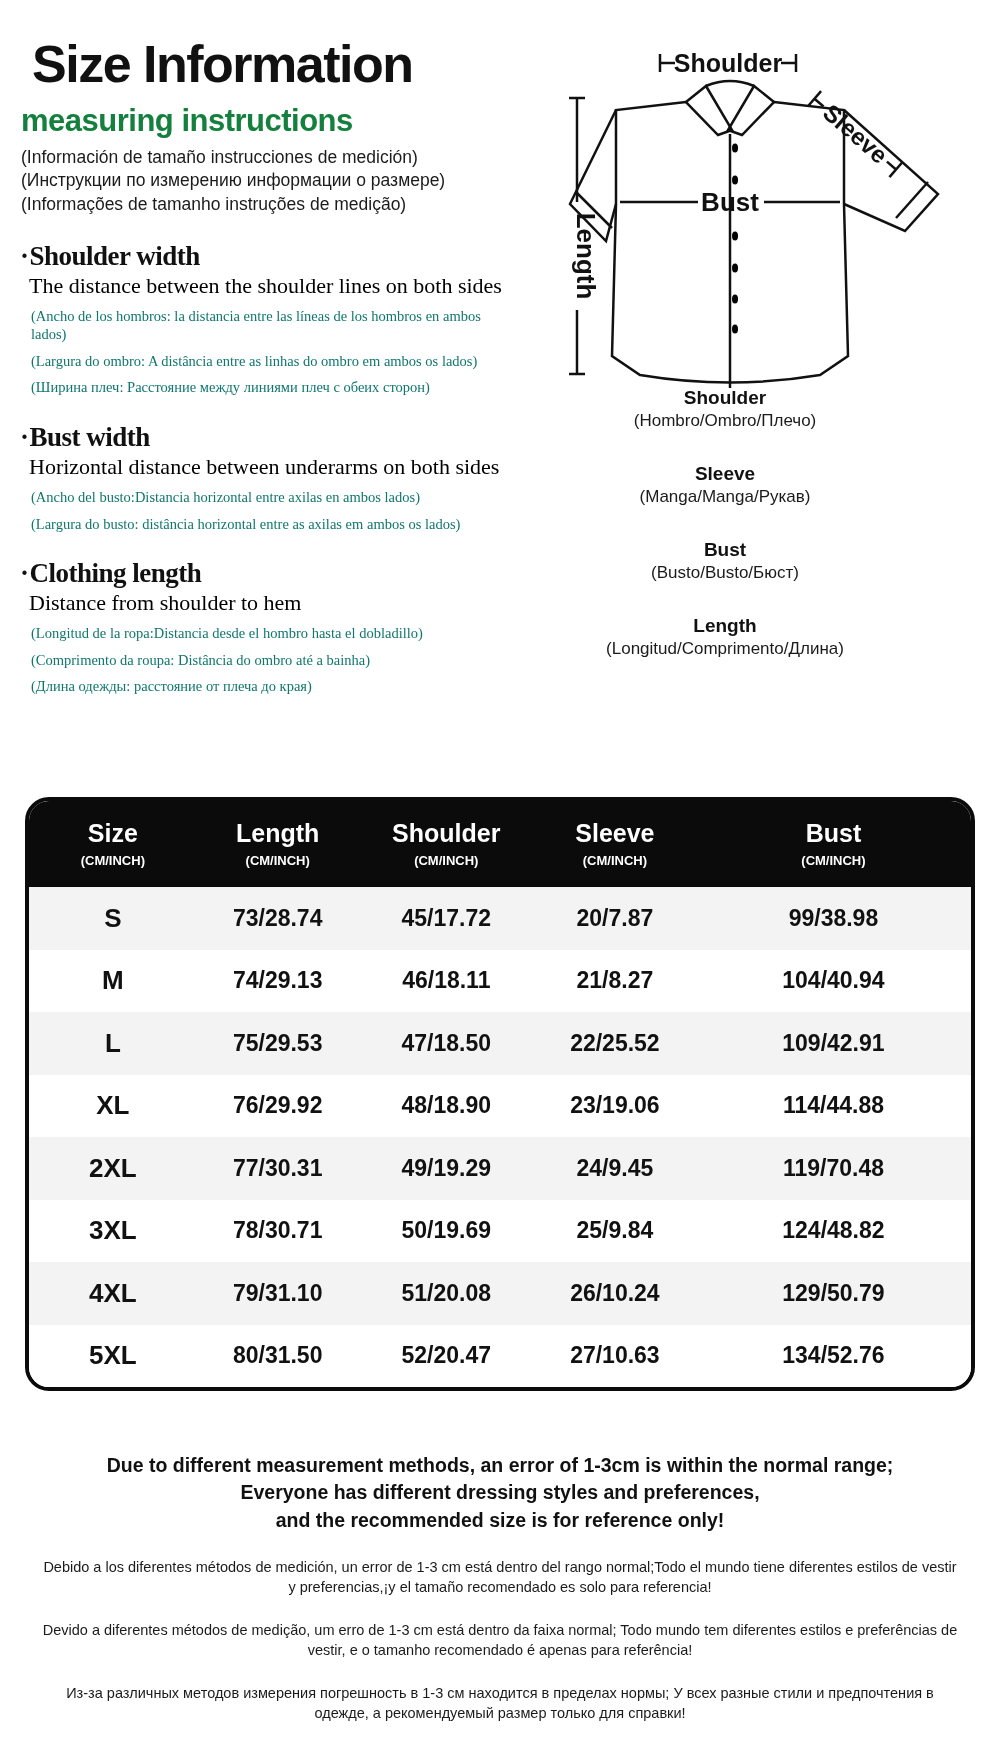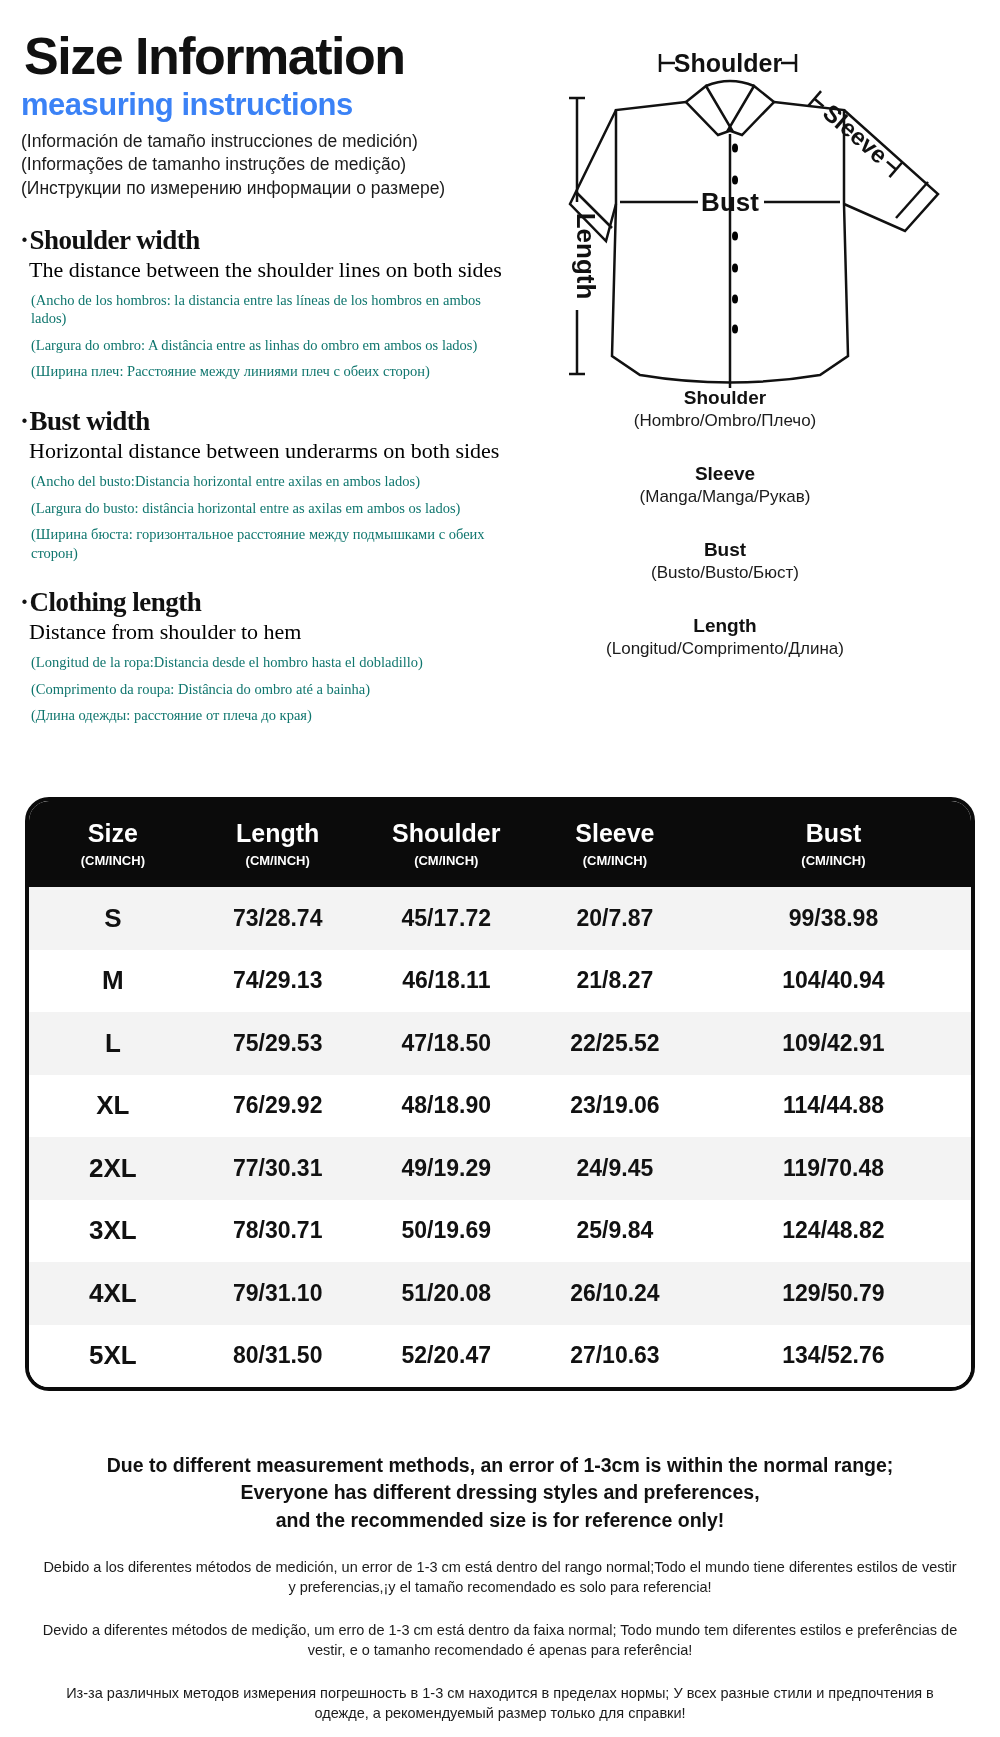--- a/index.html
+++ b/index.html
@@ -3,22 +3,22 @@
 <meta charset="utf-8">
 <style>
   html,body{margin:0;padding:0;}
   body{
     width:1000px;height:1737px;position:relative;background:#ffffff;
     font-family:"Liberation Sans", sans-serif;color:#151515;
     -webkit-font-smoothing:antialiased;overflow:hidden;
   }
   
   .left-col{position:absolute;left:20px;top:26px;width:512px;}
-  .page-title{font-size:52px;font-weight:700;letter-spacing:-1.5px;line-height:1.02;margin:4px;color:#111;}
-  .page-subtitle{font-size:31px;font-weight:700;letter-spacing:-0.5px;margin:3px 0 7px 1px;color:#3b82f6;}
+  .page-title{font-size:52px;font-weight:700;letter-spacing:-1.5px;line-height:1.02;margin:12px;color:#111;}
+  .page-subtitle{font-size:31px;font-weight:700;letter-spacing:-0.5px;margin:3px 0 7px 1px;color:#15803d;}
   .title-trans{font-size:17.5px;line-height:1.33;margin:0 0 0 1px;color:#1b1b1b;}
   .section{margin-top:25px;font-family:Liberation Serif, serif;}
   .sec-heading{font-size:27px;font-weight:700;letter-spacing:-0.5px;margin:0;color:#111;}
   .sec-bullet{font-size:27px;font-weight:700;margin-right:1px;}
   .sec-desc{font-size:22px;margin:1px 0 4px 9px;color:#000000;}
   .sec-trans{font-size:14.5px;line-height:1.28;margin:8px 0 0 11px;width:478px;color:#0f766e;}
   
   .diagram-wrap{position:absolute;left:548px;top:44px;width:450px;height:350px;}
   .shirt-svg{width:100%;height:100%;}
   .shirt-svg path,.shirt-svg line,.shirt-svg polyline{fill:none;stroke:#111;}
@@ -45,37 +45,36 @@
   .disc-en{font-size:19.5px;font-weight:700;line-height:1.4;color:#111;}
   .disc-trans{font-size:14.5px;line-height:1.38;max-width:924px;margin:23px auto 0 auto;color:#1b1b1b;}
 </style>
 </head>
 <body>
 
 <div class="left-col">
   <h1 class="page-title">Size Information</h1>
   <div class="page-subtitle">measuring instructions</div>
   <p class="title-trans">(Información de tamaño instrucciones de medición)</p>
+  <p class="title-trans">(Инструкции по измерению информации о размере)</p>
   <p class="title-trans">(Informações de tamanho instruções de medição)</p>
-  <p class="title-trans">(Инструкции по измерению информации о размере)</p>
 
   <div class="section">
     <div class="sec-heading"><span class="sec-bullet">·</span><span>Shoulder width</span></div>
     <div class="sec-desc">The distance between the shoulder lines on both sides</div>
     <p class="sec-trans">(Ancho de los hombros: la distancia entre las líneas de los hombros en ambos lados)</p>
     <p class="sec-trans">(Largura do ombro: A distância entre as linhas do ombro em ambos os lados)</p>
     <p class="sec-trans">(Ширина плеч: Расстояние между линиями плеч с обеих сторон)</p>
   </div>
 
   <div class="section">
     <div class="sec-heading"><span class="sec-bullet">·</span><span>Bust width</span></div>
     <div class="sec-desc">Horizontal distance between underarms on both sides</div>
     <p class="sec-trans">(Ancho del busto:Distancia horizontal entre axilas en ambos lados)</p>
     <p class="sec-trans">(Largura do busto: distância horizontal entre as axilas em ambos os lados)</p>
-    <p class="sec-trans">(Ширина бюста: горизонтальное расстояние между подмышками с обеих сторон)</p>
   </div>
 
   <div class="section">
     <div class="sec-heading"><span class="sec-bullet">·</span><span>Clothing length</span></div>
     <div class="sec-desc">Distance from shoulder to hem</div>
     <p class="sec-trans">(Longitud de la ropa:Distancia desde el hombro hasta el dobladillo)</p>
     <p class="sec-trans">(Comprimento da roupa: Distância do ombro até a bainha)</p>
     <p class="sec-trans">(Длина одежды: расстояние от плеча до края)</p>
   </div>
 </div>

